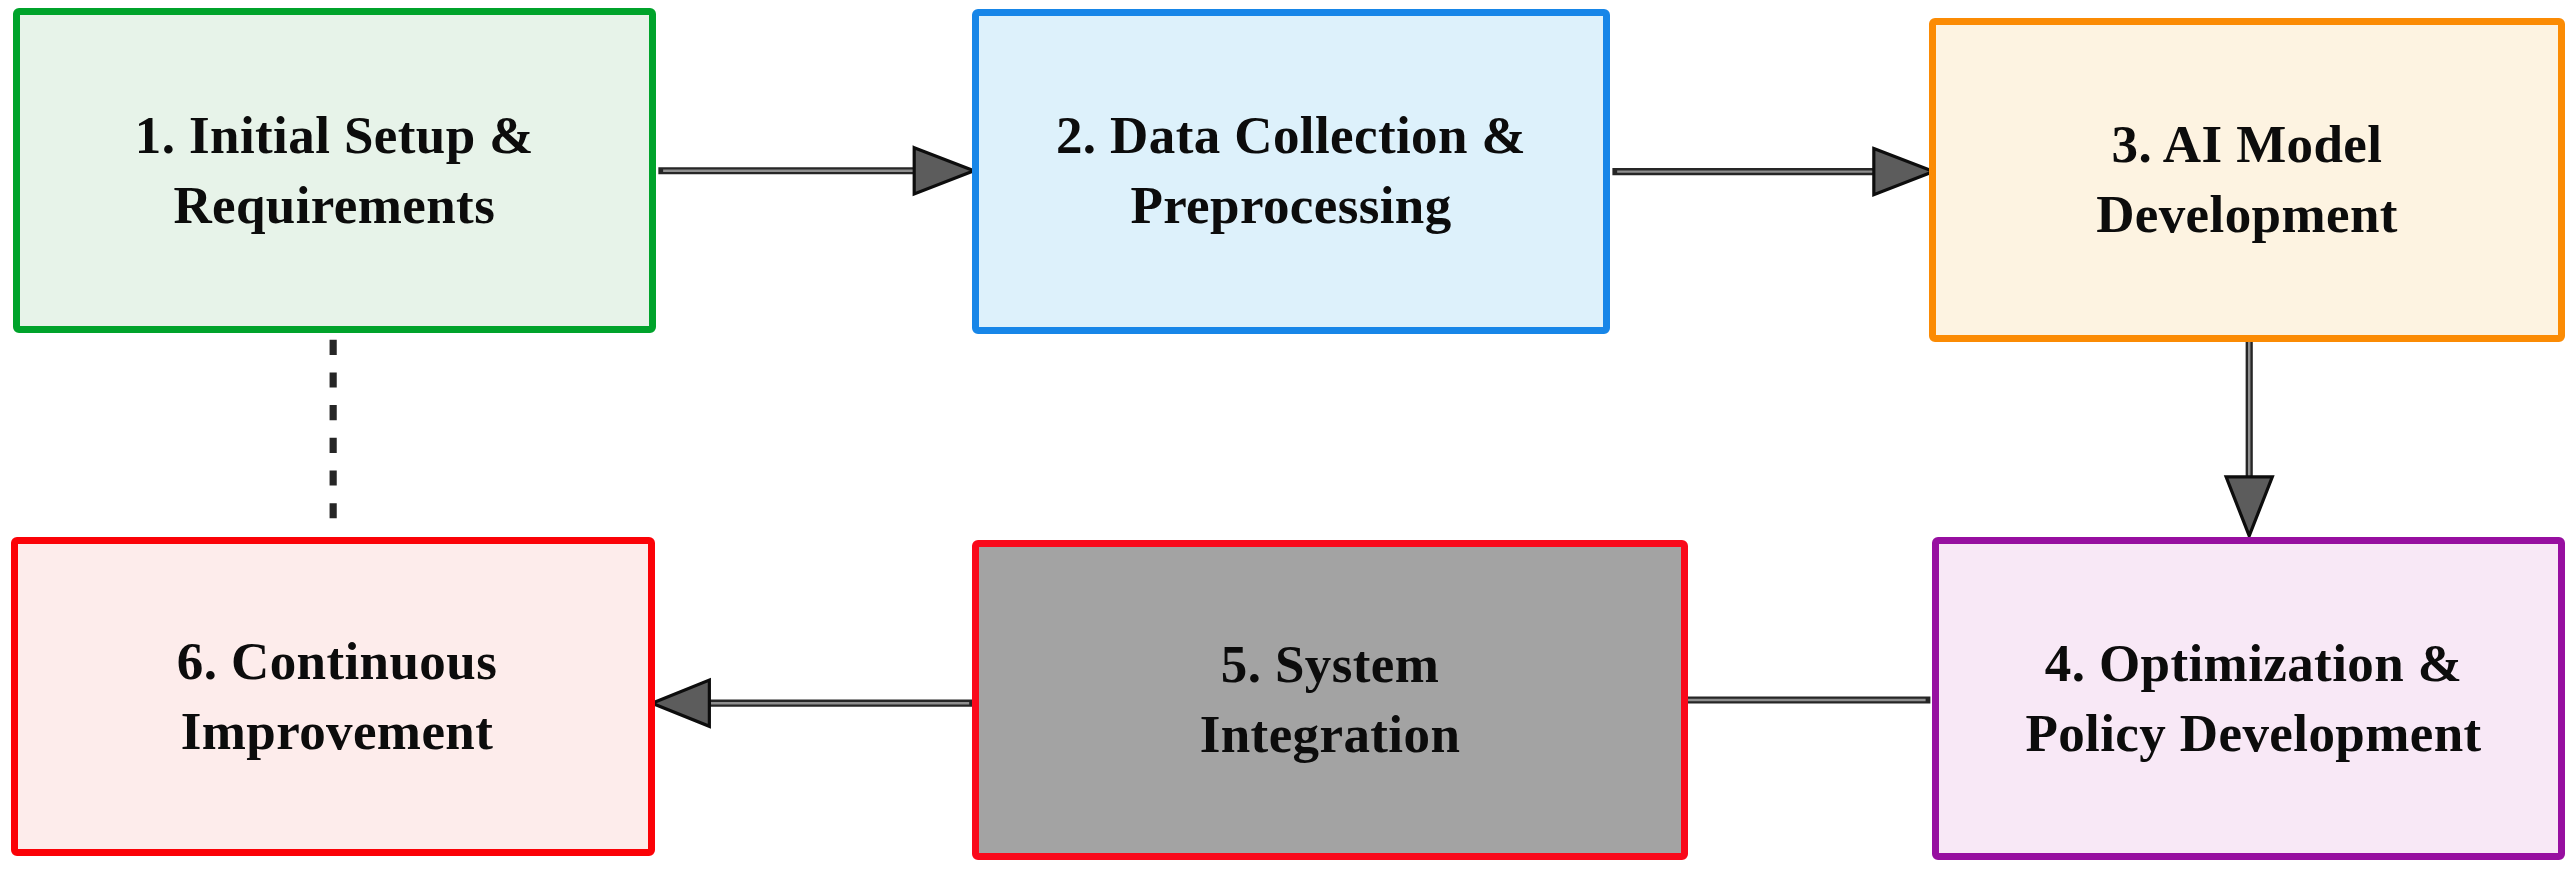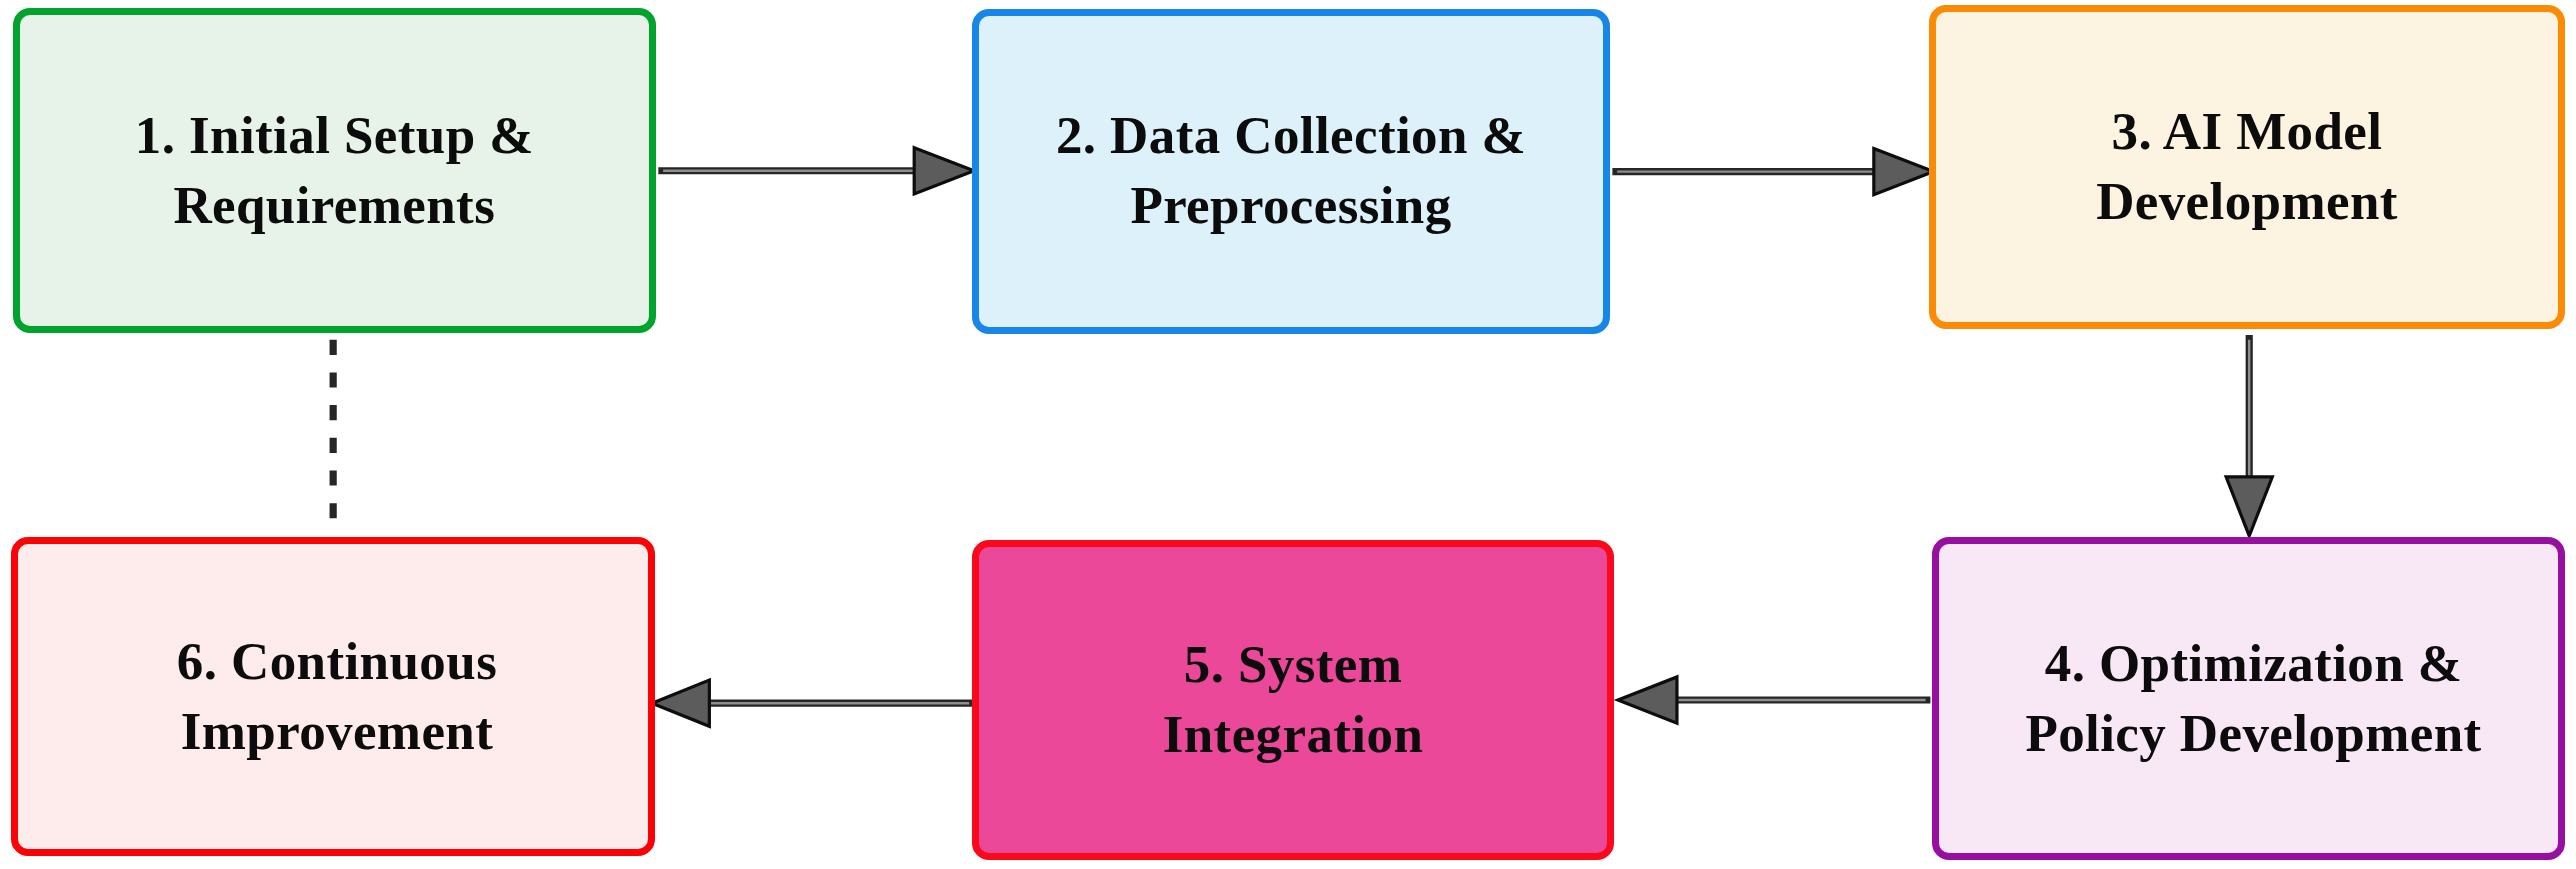--- a/index.html
+++ b/index.html
@@ -19,21 +19,21 @@
     position: absolute;
     left: 0; top: 0;
     width: 2576px;
     height: 870px;
     pointer-events: none;
   }
   .node {
     position: absolute;
     box-sizing: border-box;
     border: 7.2px solid #000;
-    border-radius: 17px;
+    border-radius: 6px;
     display: flex;
     align-items: center;
     justify-content: center;
     text-align: center;
   }
   .node-label {
     font-weight: bold;
     font-size: 53px;
     line-height: 1.32;
     white-space: pre-line;
@@ -86,31 +86,31 @@
   <div class="node" style="left: 12.8px; top: 8px; width: 643px; height: 325px; border-color: rgb(0, 163, 43); background-color: rgb(231, 243, 233);">
     <div class="node-label" style="color: rgb(12, 12, 12);">1. Initial Setup &amp;
 Requirements</div>
   </div>
 
   <div class="node" style="left: 972px; top: 8.8px; width: 638px; height: 325px; border-color: rgb(23, 134, 232); background-color: rgb(221, 241, 251); align-items: center;">
     <div class="node-label" style="color: rgb(12, 12, 12);">2. Data Collection &amp;
 Preprocessing</div>
   </div>
 
-  <div class="node" style="left: 1929px; top: 5px; width: 636px; height: 324px; border-color: rgb(251, 139, 4); background-color: rgb(253, 243, 225);">
+  <div class="node" style="left: 1929px; top: 18px; width: 636px; height: 324px; border-color: rgb(251, 139, 4); background-color: rgb(253, 243, 225);">
     <div class="node-label" style="color: rgb(12, 12, 12);">3. AI Model
 Development</div>
   </div>
 
   <div class="node" style="left: 1932px; top: 537px; width: 633px; height: 323px; border-color: rgb(151, 15, 160); background-color: rgb(248, 232, 246); padding-left: 10px;">
     <div class="node-label" style="color: rgb(12, 12, 12);">4. Optimization &amp;
 Policy Development</div>
   </div>
 
-  <div class="node" style="left: 972px; top: 540px; width: 642px; height: 320px; border-color: rgb(249, 9, 27); background-color: #ec4899;">
+  <div class="node" style="left: 972px; top: 540px; width: 716px; height: 320px; border-color: rgb(249, 9, 27); background-color: #a3a3a3;">
     <div class="node-label" style="color: rgb(12, 12, 12);">5. System
 Integration</div>
   </div>
 
   <div class="node" style="left: 11px; top: 537px; width: 644px; height: 319px; border-color: rgb(251, 2, 7); background-color: rgb(253, 236, 235); padding-left: 8px;">
     <div class="node-label" style="color: rgb(12, 12, 12);">6. Continuous
 Improvement</div>
   </div>
 
 </div>

